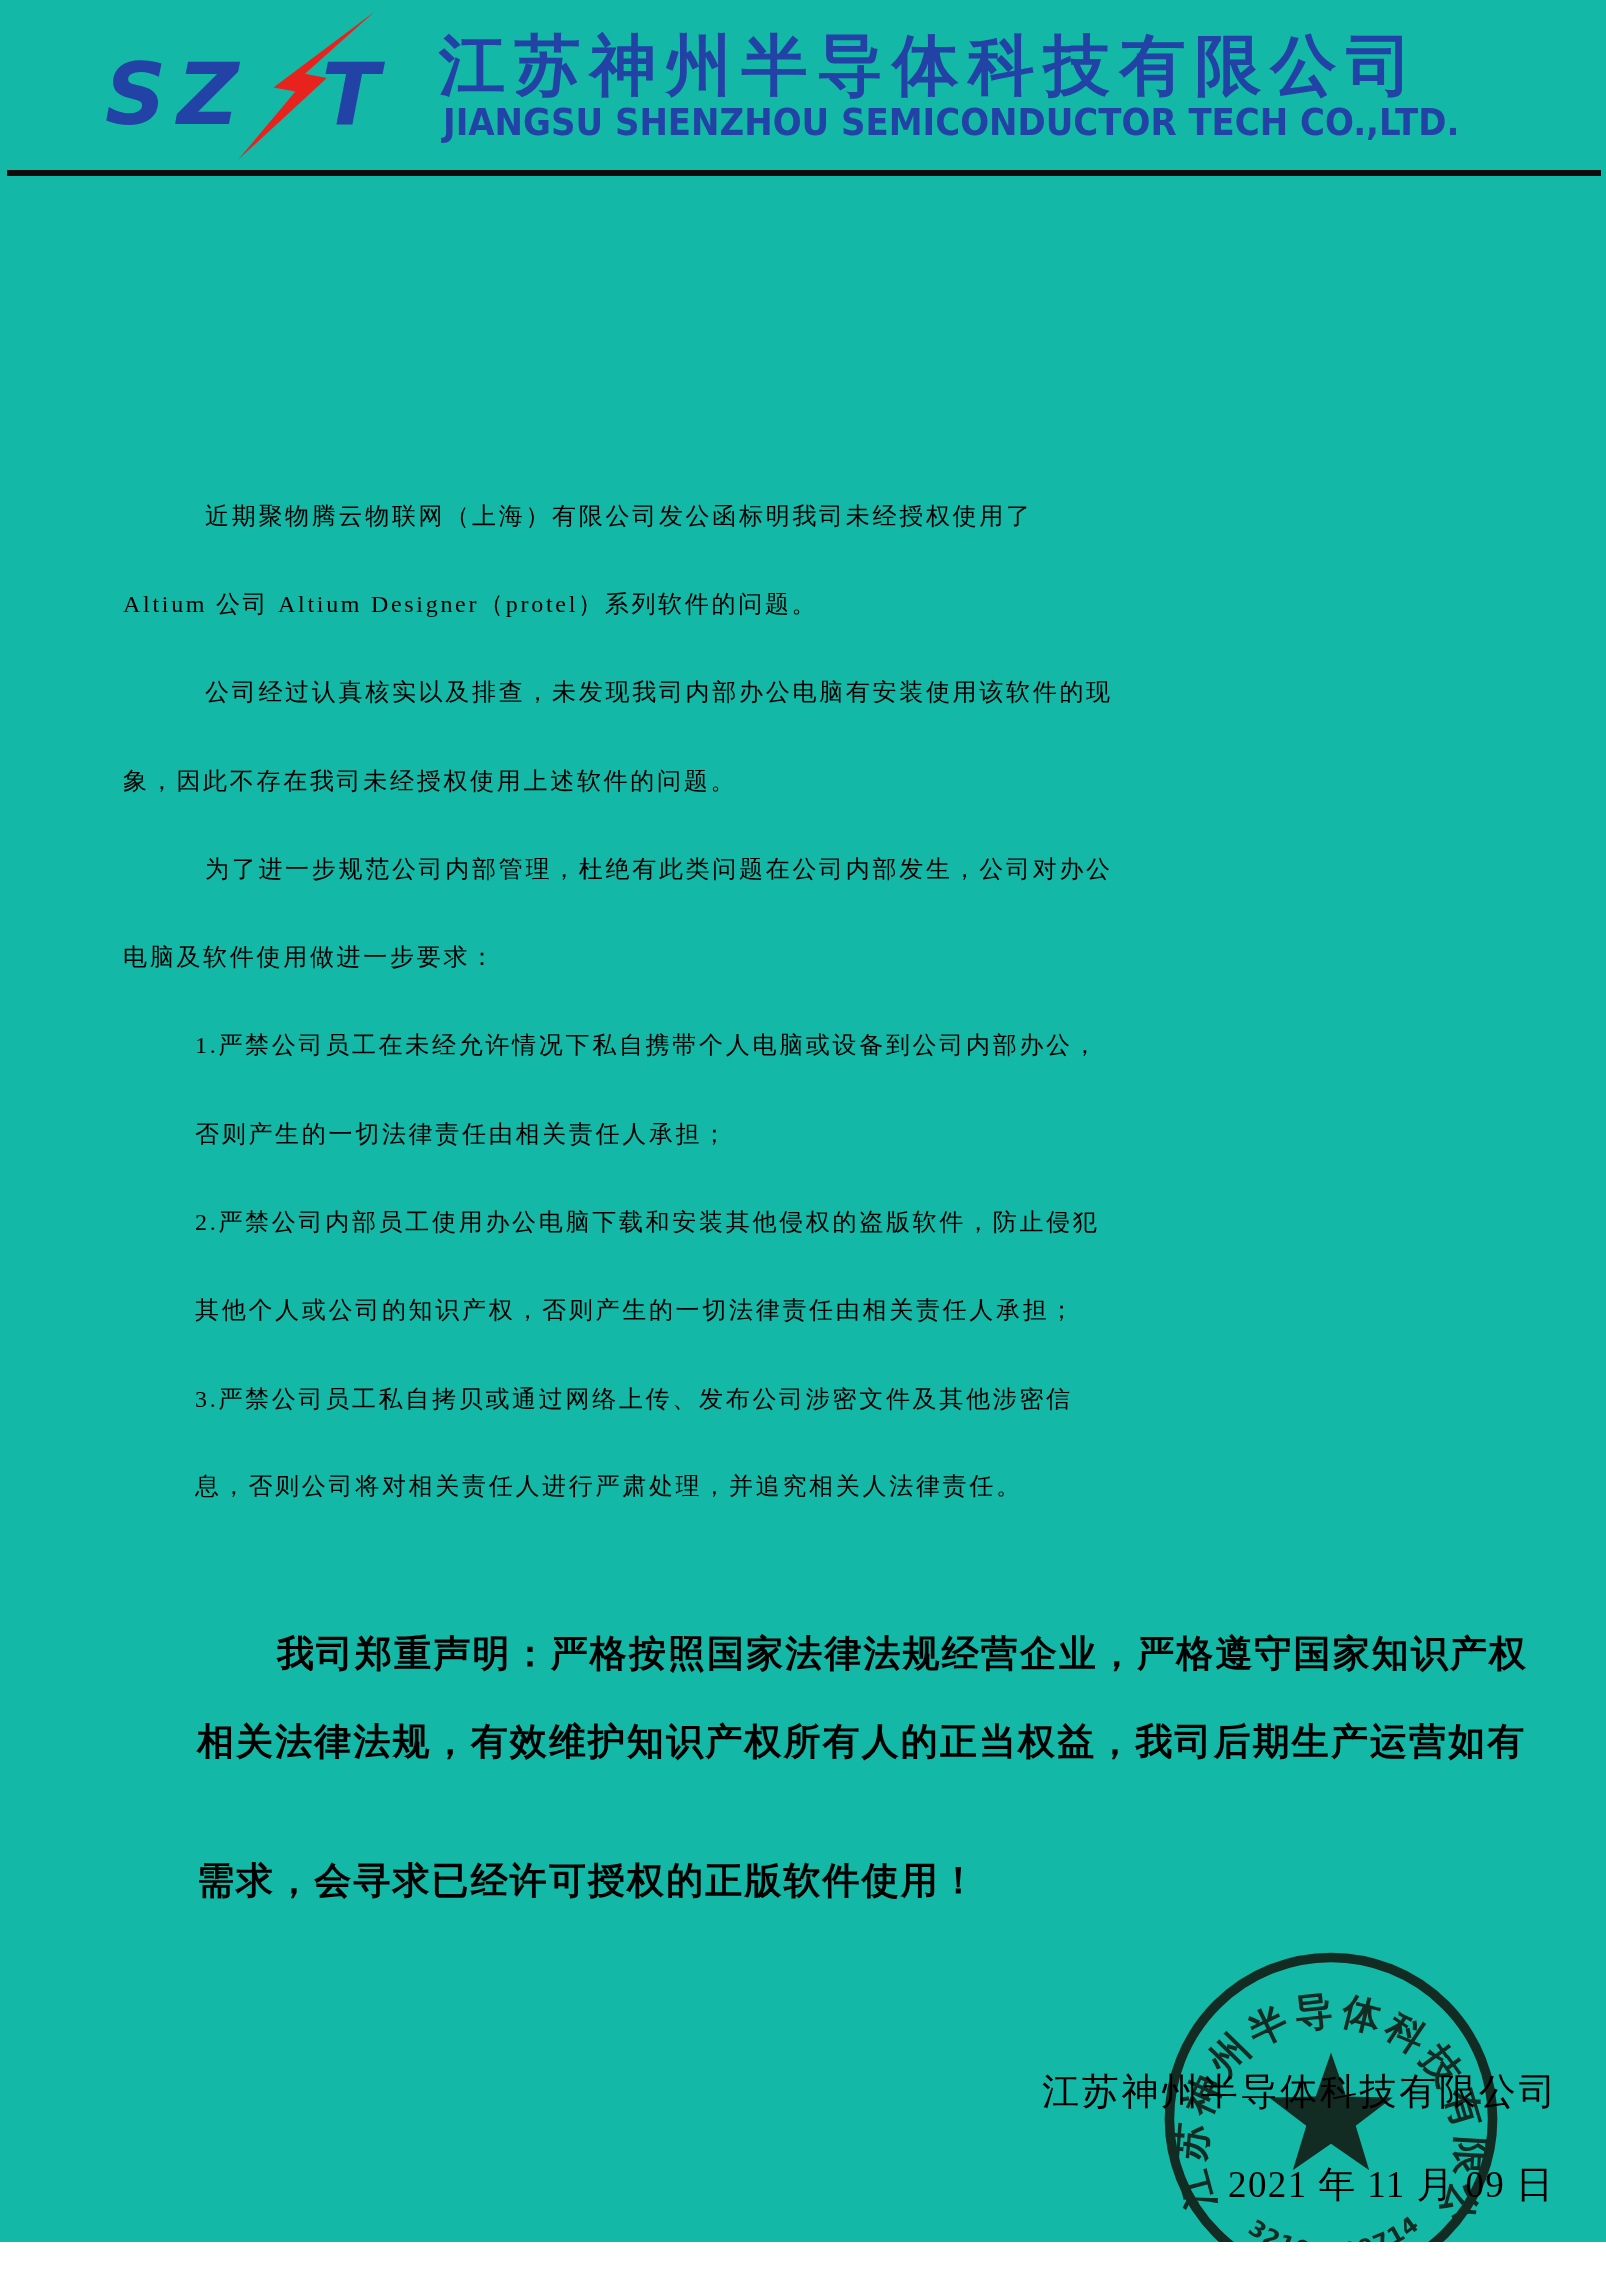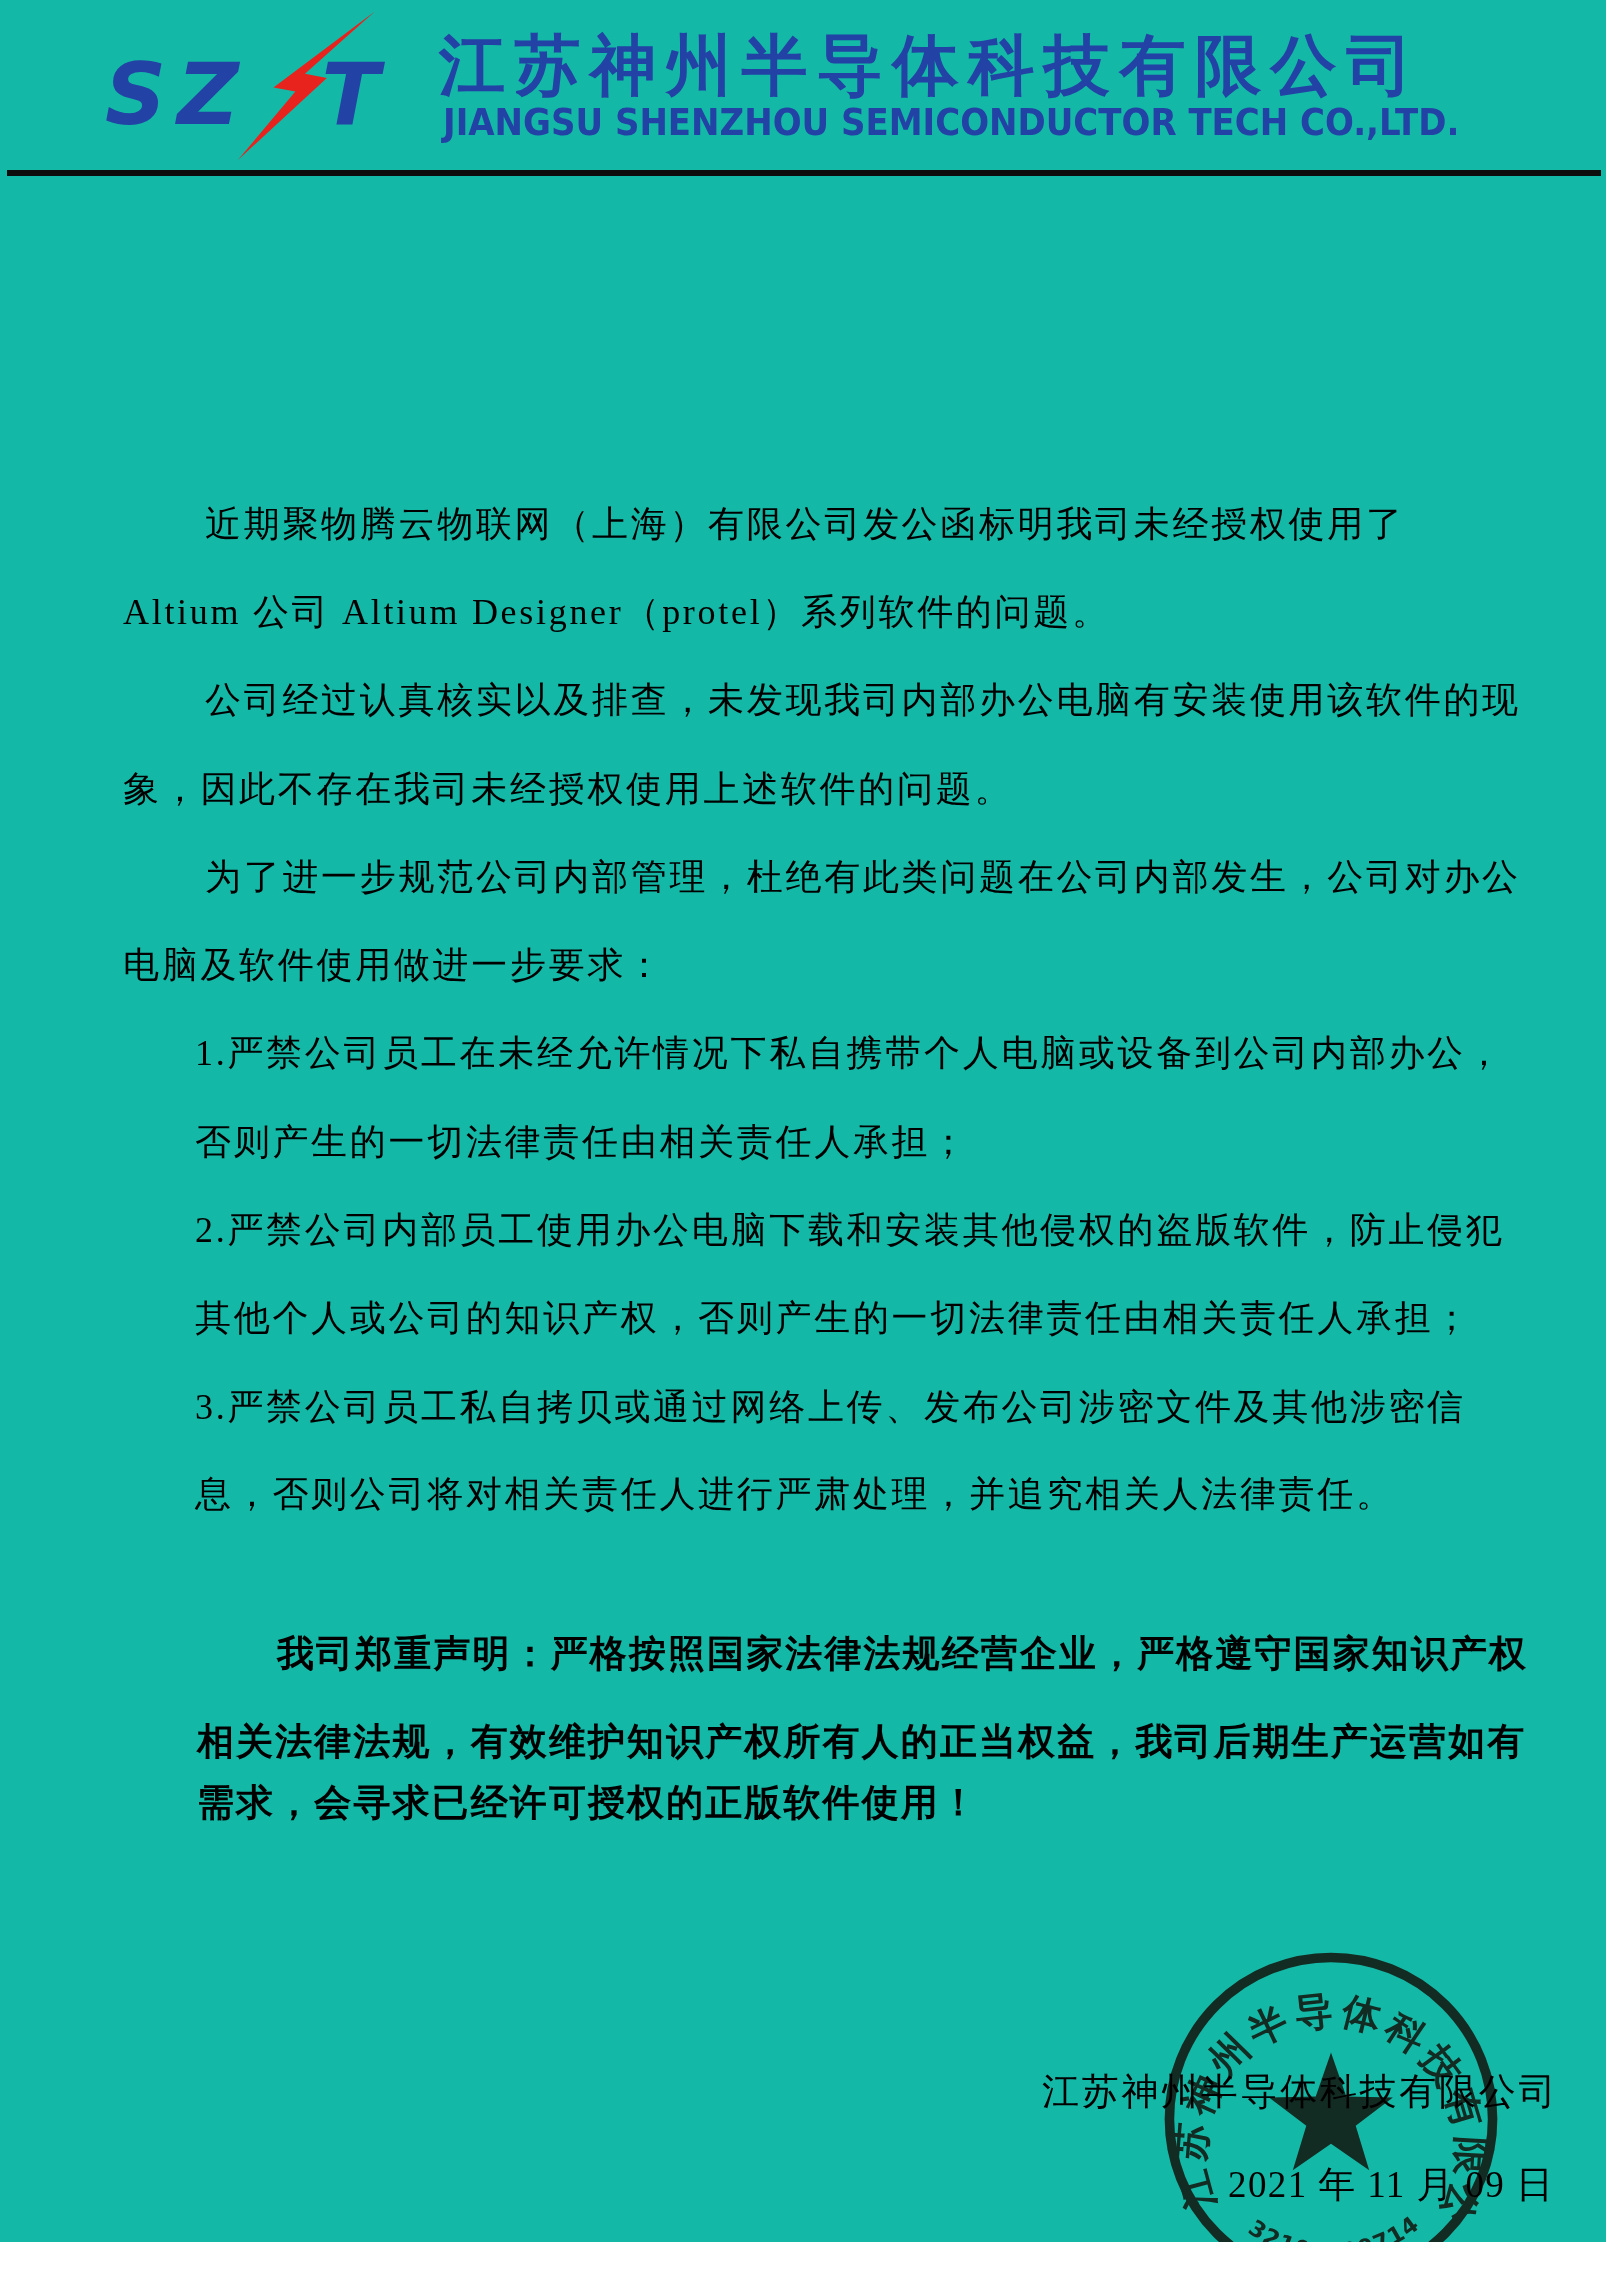--- a/index.html
+++ b/index.html
@@ -28,21 +28,21 @@
   #divider{position:absolute;left:6.8px;top:170px;width:1594px;height:6.2px;background:#0d0d0d;}
   
   .doc-title{
     position:absolute;left:0;width:1606px;text-align:center;
     font-size:45px;font-weight:bold;letter-spacing:4.1px;white-space:nowrap;
   }
   #title-line1{top:239px;}
   #title-line2{top:331px;}
   
   .body-line{
-    position:absolute;font-size:36px;letter-spacing:2.7px;white-space:nowrap;
+    position:absolute;font-size:24px;letter-spacing:2.7px;white-space:nowrap;
   }
   .decl-line{
     position:absolute;font-size:37px;font-weight:bold;letter-spacing:2.1px;white-space:nowrap;text-align:right;
   }
   
   #sig-company{
     position:absolute;left:1042px;top:2067px;
     font-size:37px;letter-spacing:2.7px;white-space:nowrap;
   }
   #sig-date{
@@ -81,21 +81,21 @@
       <div class="body-line" style="top: 1118px; left: 195px;">否则产生的一切法律责任由相关责任人承担；</div>
       <div class="body-line" style="top: 1206px; left: 195px;">2.严禁公司内部员工使用办公电脑下载和安装其他侵权的盗版软件，防止侵犯</div>
       <div class="body-line" style="top: 1294px; left: 195px;">其他个人或公司的知识产权，否则产生的一切法律责任由相关责任人承担；</div>
       <div class="body-line" style="top: 1383px; left: 195px;">3.严禁公司员工私自拷贝或通过网络上传、发布公司涉密文件及其他涉密信</div>
       <div class="body-line" style="top: 1470px; left: 195px;">息，否则公司将对相关责任人进行严肃处理，并追究相关人法律责任。</div>
     </div>
 
   <div id="decl-lines">
       <div class="decl-line" style="top: 1629px; left: 277px;">我司郑重声明：严格按照国家法律法规经营企业，严格遵守国家知识产权</div>
       <div class="decl-line" style="top: 1717px; left: 197px;">相关法律法规，有效维护知识产权所有人的正当权益，我司后期生产运营如有</div>
-      <div class="decl-line" style="top: 1778px; left: 197px;">需求，会寻求已经许可授权的正版软件使用！</div>
+      <div class="decl-line" style="top: 1856px; left: 197px;">需求，会寻求已经许可授权的正版软件使用！</div>
     </div>
 
   <div id="sig-company">江苏神州半导体科技有限公司</div>
   <div id="sig-date">2021 年 11 月 09 日</div>
 
   <svg id="seal" viewBox="0 0 520 520" xmlns="http://www.w3.org/2000/svg">
     <defs>
       <path id="seal-top-arc" d="M 95,390 A 185,185 0 1 1 425,390" fill="none"></path>
       <path id="seal-bottom-arc" d="M 134,422 A 205,205 0 0 0 386,422" fill="none"></path>
     </defs>

